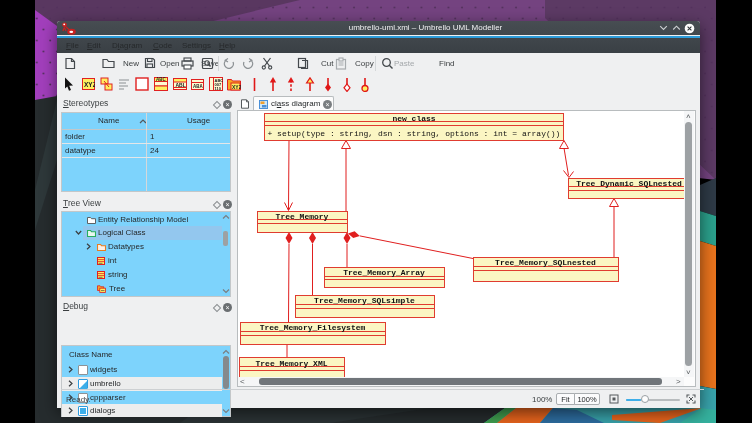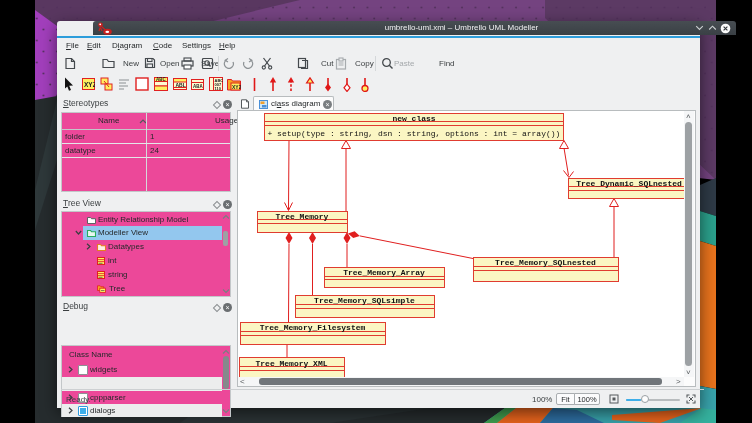--- a/index.html
+++ b/index.html
@@ -2,38 +2,38 @@
 <html><head><meta charset="utf-8">
 <style>
 html,body{margin:0;padding:0;background:#000;}
 #stage{position:relative;width:752px;height:423px;background:#000;overflow:hidden;
   font-family:"Liberation Sans",sans-serif;}
 #wall{position:absolute;left:0;top:0;}
 #win{position:absolute;left:57px;top:21px;width:643px;height:387px;
   background:#eff0f1;box-shadow:0 5px 16px rgba(0,0,0,0.55);border-radius:3px 3px 0 0;}
 .abs{position:absolute;}
 
-#titlebar{position:absolute;left:0;top:0;width:643px;height:14px;
-  background:linear-gradient(#474d52,#3a4045);border-radius:3px 3px 0 0;margin-left:36px;}
+#titlebar{position:absolute;left:0;top:0;width:643px;height:32px;
+  background:linear-gradient(#474d52,#3a4045);border-radius:3px 3px 0 0;}
 #titletext{position:absolute;left:47px;top:2px;width:643px;text-align:center;
   font-size:8px;color:#eff0f1;}
 #lightline{position:absolute;left:0;top:14px;width:643px;height:1px;background:#eef0f1;}
 #accent{position:absolute;left:0;top:15px;width:643px;height:2px;background:#2d9ddb;}
 
 #menubar{position:absolute;left:0;top:17px;width:643px;height:15px;font-size:8px;color:#26292b;}
 #menubar>span{position:absolute;top:3px;white-space:nowrap;}
 
 #tb1{position:absolute;left:0;top:32px;width:643px;height:21px;font-size:8px;color:#3a3e40;}
 #tb2{position:absolute;left:0;top:53px;width:643px;height:20px;}
 .tlab{position:absolute;top:6px;padding-left:42px;}
 .glab{color:#a4a8ab;text-align:center;}
 .sep1{position:absolute;top:3px;width:1px;height:15px;background:#d4d7d9;}
 
 .dockhead{position:absolute;font-size:8.5px;color:#3a3e40;}
-.dockbody{position:absolute;background:#ec4899;border:1px solid #c3c7c9;box-sizing:border-box;text-align:right;}
+.dockbody{position:absolute;background:#7dd3fc;border:1px solid #c3c7c9;box-sizing:border-box;text-align:right;}
 .dkbtn{position:absolute;width:9px;height:9px;border-radius:50%;background:#6a6e71;color:#fcfcfc;
   font-size:7px;line-height:9px;text-align:center;}
 .dkdia{position:absolute;width:4px;height:4px;border:1px solid #8a8e91;transform:rotate(45deg);}
 .u{text-decoration:underline;}
 .trow{position:absolute;left:1px;font-size:8px;color:#26292b;height:13px;line-height:13px;width:130px;}
 .trow span{white-space:nowrap;}
 .tlab{white-space:nowrap;}
 
 #statusbar{position:absolute;left:4px;top:368px;width:643px;height:29px;border-top:1px solid #cdd0d2;
   box-sizing:border-box;font-size:8px;color:#3a3e40;}
@@ -261,21 +261,21 @@
 
     <div class="dockhead" style="left:6px;top:77px"><span class="u">S</span>tereotypes</div>
     <div class="dkdia" style="left:157px;top:81px"></div>
     <div class="dkbtn" style="left:166px;top:79px">×</div>
     <div class="dockbody" style="left:4px;top:91px;width:170px;height:80px;">
       <div class="abs" style="left:0;top:0;width:168px;height:16px;border-bottom:1px solid #c3c7c9;">
         <span class="abs" style="left:36px;top:3px;font-size:8px;color:#26292b;">Name</span>
         <svg class="abs" style="left:77px;top:6px" width="8" height="5" viewBox="0 0 8 5">
               <polyline points="1,4 4,1 7,4" fill="none" stroke="#55595c" stroke-width="1.2"></polyline>
             </svg>
-        <span class="abs" style="left:125px;top:3px;font-size:8px;color:#26292b;margin-left:28px;">Usage</span>
+        <span class="abs" style="left:125px;top:3px;font-size:8px;color:#26292b;">Usage</span>
       </div>
       <div class="abs" style="left:84px;top:0;width:1px;height:78px;background:#d5d8da;"></div>
       <div class="abs" style="left:0;top:30px;width:168px;height:1px;background:#e4e6e8;"></div>
       <div class="abs" style="left:0;top:44px;width:168px;height:1px;background:#e4e6e8;"></div>
       <span class="abs" style="left:3px;top:19px;font-size:8px;color:#26292b;">folder</span>
       <span class="abs" style="left:88px;top:19px;font-size:8px;color:#26292b;">1</span>
       <span class="abs" style="left:3px;top:33px;font-size:8px;color:#26292b;">datatype</span>
       <span class="abs" style="left:88px;top:33px;font-size:8px;color:#26292b;">24</span>
     </div>
 
@@ -290,21 +290,21 @@
         <span class="abs" style="left:11px">Entity Relationship Model</span>
       </div>
       <div class="abs" style="left:21px;top:14px;width:139px;height:14px;background:#93c7ee;"></div>
       <div class="trow" style="top:14px;left:25px;">
         <svg class="abs" style="left:-12px;top:4px" width="7" height="5" viewBox="0 0 7 5">
               <polyline points="0.8,1 3.5,4 6.2,1" fill="none" stroke="#3a3e40" stroke-width="1.2"></polyline>
             </svg>
         <svg class="abs" style="left:0px;top:3px" width="9" height="8" viewBox="0 0 9 8">
               <path d="M0.5,7.5 V1.5 h3 l1,1.2 h4 V7.5 z" fill="#e9f7ef" stroke="#27ae60" stroke-width="1.1"></path>
             </svg>
-        <span class="abs" style="left:11px">Modeller View</span>
+        <span class="abs" style="left:11px">Logical Class</span>
       </div>
       <div class="trow" style="top:28px;left:33px;">
         <svg class="abs" style="left:-9px;top:3px" width="5" height="7" viewBox="0 0 5 7">
               <polyline points="1,0.8 4,3.5 1,6.2" fill="none" stroke="#3a3e40" stroke-width="1.2"></polyline>
             </svg>
         <svg class="abs" style="left:2px;top:3px" width="9" height="8" viewBox="0 0 9 8">
               <path d="M0.5,7.5 V1.5 h3 l1,1.2 h4 V7.5 z" fill="#fdf0e5" stroke="#e67e22" stroke-width="1.1"></path>
             </svg>
         <span class="abs" style="left:13px">Datatypes</span>
       </div>
@@ -349,20 +349,31 @@
     <div class="dockbody" style="left:4px;top:295px;width:170px;height:72px;margin-top:29px;">
       <span class="abs" style="left:7px;top:4px;font-size:8px;color:#26292b;">Class Name</span>
       <div class="abs" style="left:0;top:31px;width:160px;height:14px;background:#eceded;"></div>
       <div class="abs" style="left:0;top:58px;width:160px;height:13px;background:#eceded;"></div>
       <div class="trow" style="top:17px;left:6px;">
         <svg class="abs" style="left:0px;top:3px" width="5" height="7" viewBox="0 0 5 7">
               <polyline points="1,0.8 4,3.5 1,6.2" fill="none" stroke="#3a3e40" stroke-width="1.2"></polyline>
             </svg>
         <div class="abs" style="left:10px;top:2px;width:8px;height:8px;background:#fff;border:1px solid #8d9295;border-radius:1px;"></div>
         <span class="abs" style="left:22px">widgets</span>
+      </div>
+      <div class="trow" style="top:31px;left:6px;">
+        <svg class="abs" style="left:0px;top:3px" width="5" height="7" viewBox="0 0 5 7">
+              <polyline points="1,0.8 4,3.5 1,6.2" fill="none" stroke="#3a3e40" stroke-width="1.2"></polyline>
+            </svg>
+        <div class="abs" style="left:10px;top:2px;width:8px;height:8px;background:#fff;border:1px solid #2e9ce0;border-radius:1px;">
+          <svg width="8" height="8" viewBox="0 0 8 8">
+                <path d="M0,8 L8,0 L8,8 z" fill="#3daee9"></path>
+              </svg>
+        </div>
+        <span class="abs" style="left:22px">umbrello</span>
       </div>
       <div class="trow" style="top:44.5px;left:6px;">
         <svg class="abs" style="left:0px;top:3px" width="5" height="7" viewBox="0 0 5 7">
               <polyline points="1,0.8 4,3.5 1,6.2" fill="none" stroke="#3a3e40" stroke-width="1.2"></polyline>
             </svg>
         <div class="abs" style="left:10px;top:2px;width:8px;height:8px;background:#fff;border:1px solid #8d9295;border-radius:1px;"></div>
         <span class="abs" style="left:22px">cppparser</span>
       </div>
       <div class="trow" style="top:58px;left:6px;">
         <svg class="abs" style="left:0px;top:3px" width="5" height="7" viewBox="0 0 5 7">

